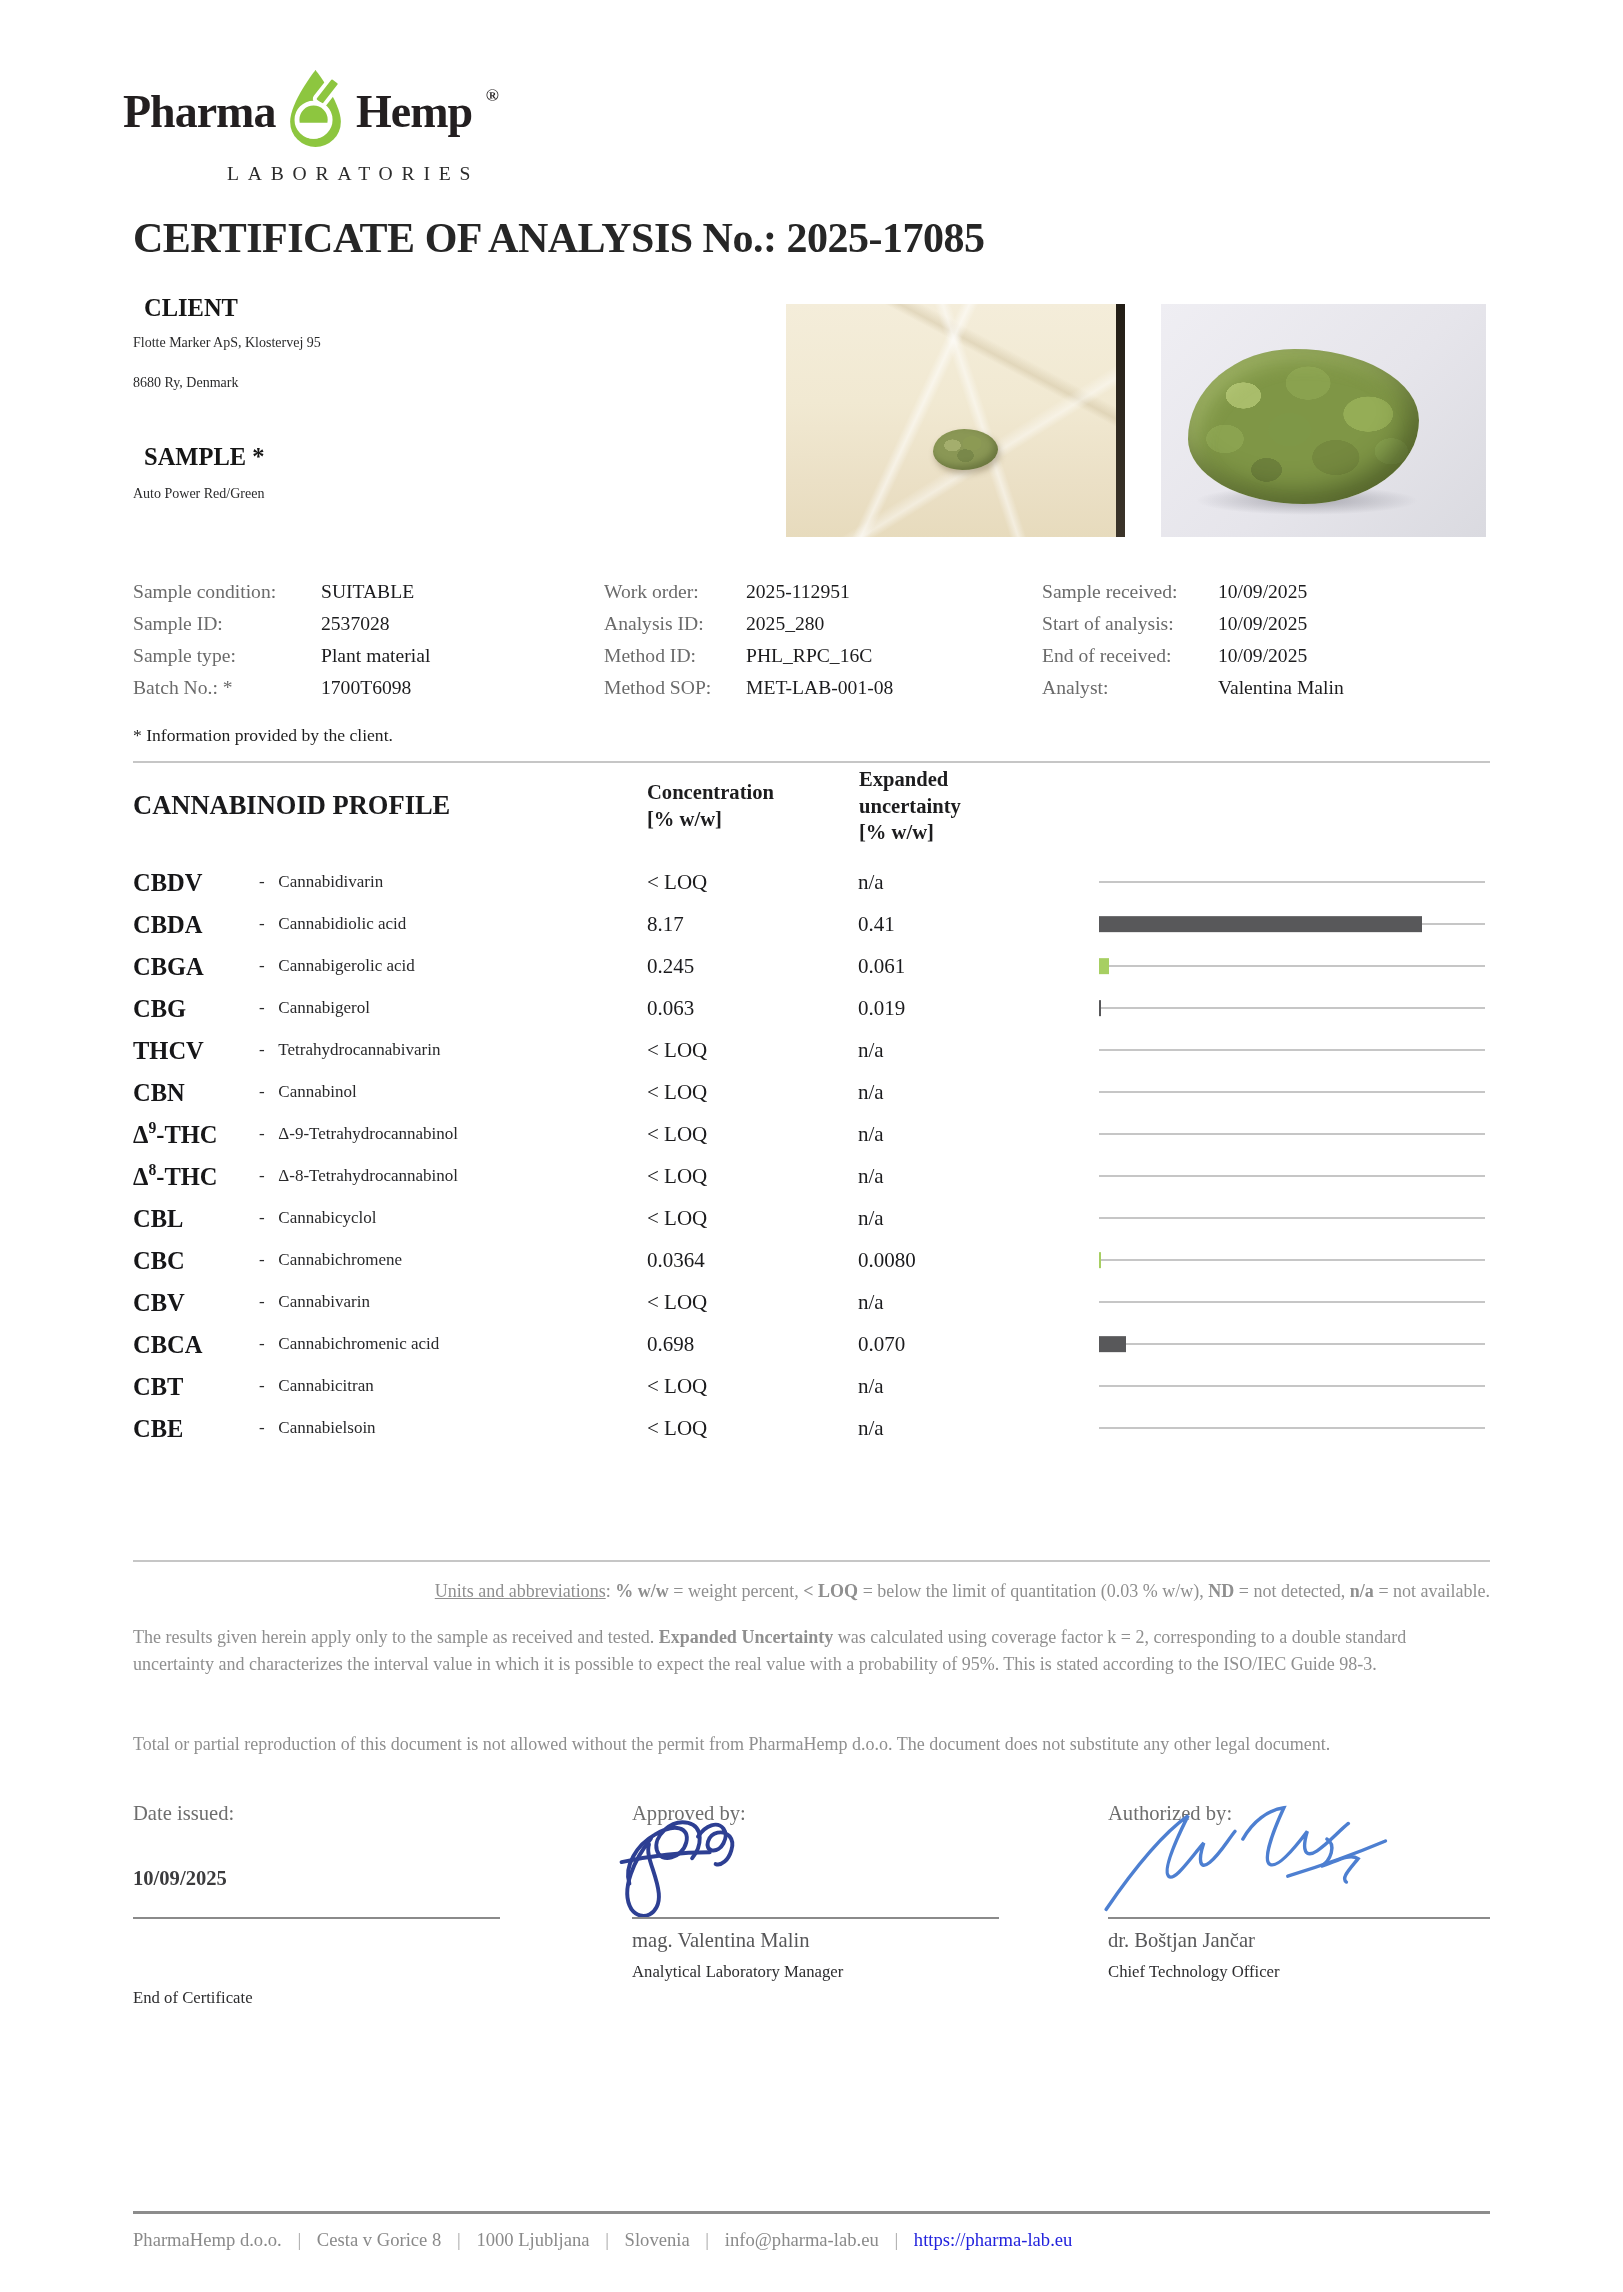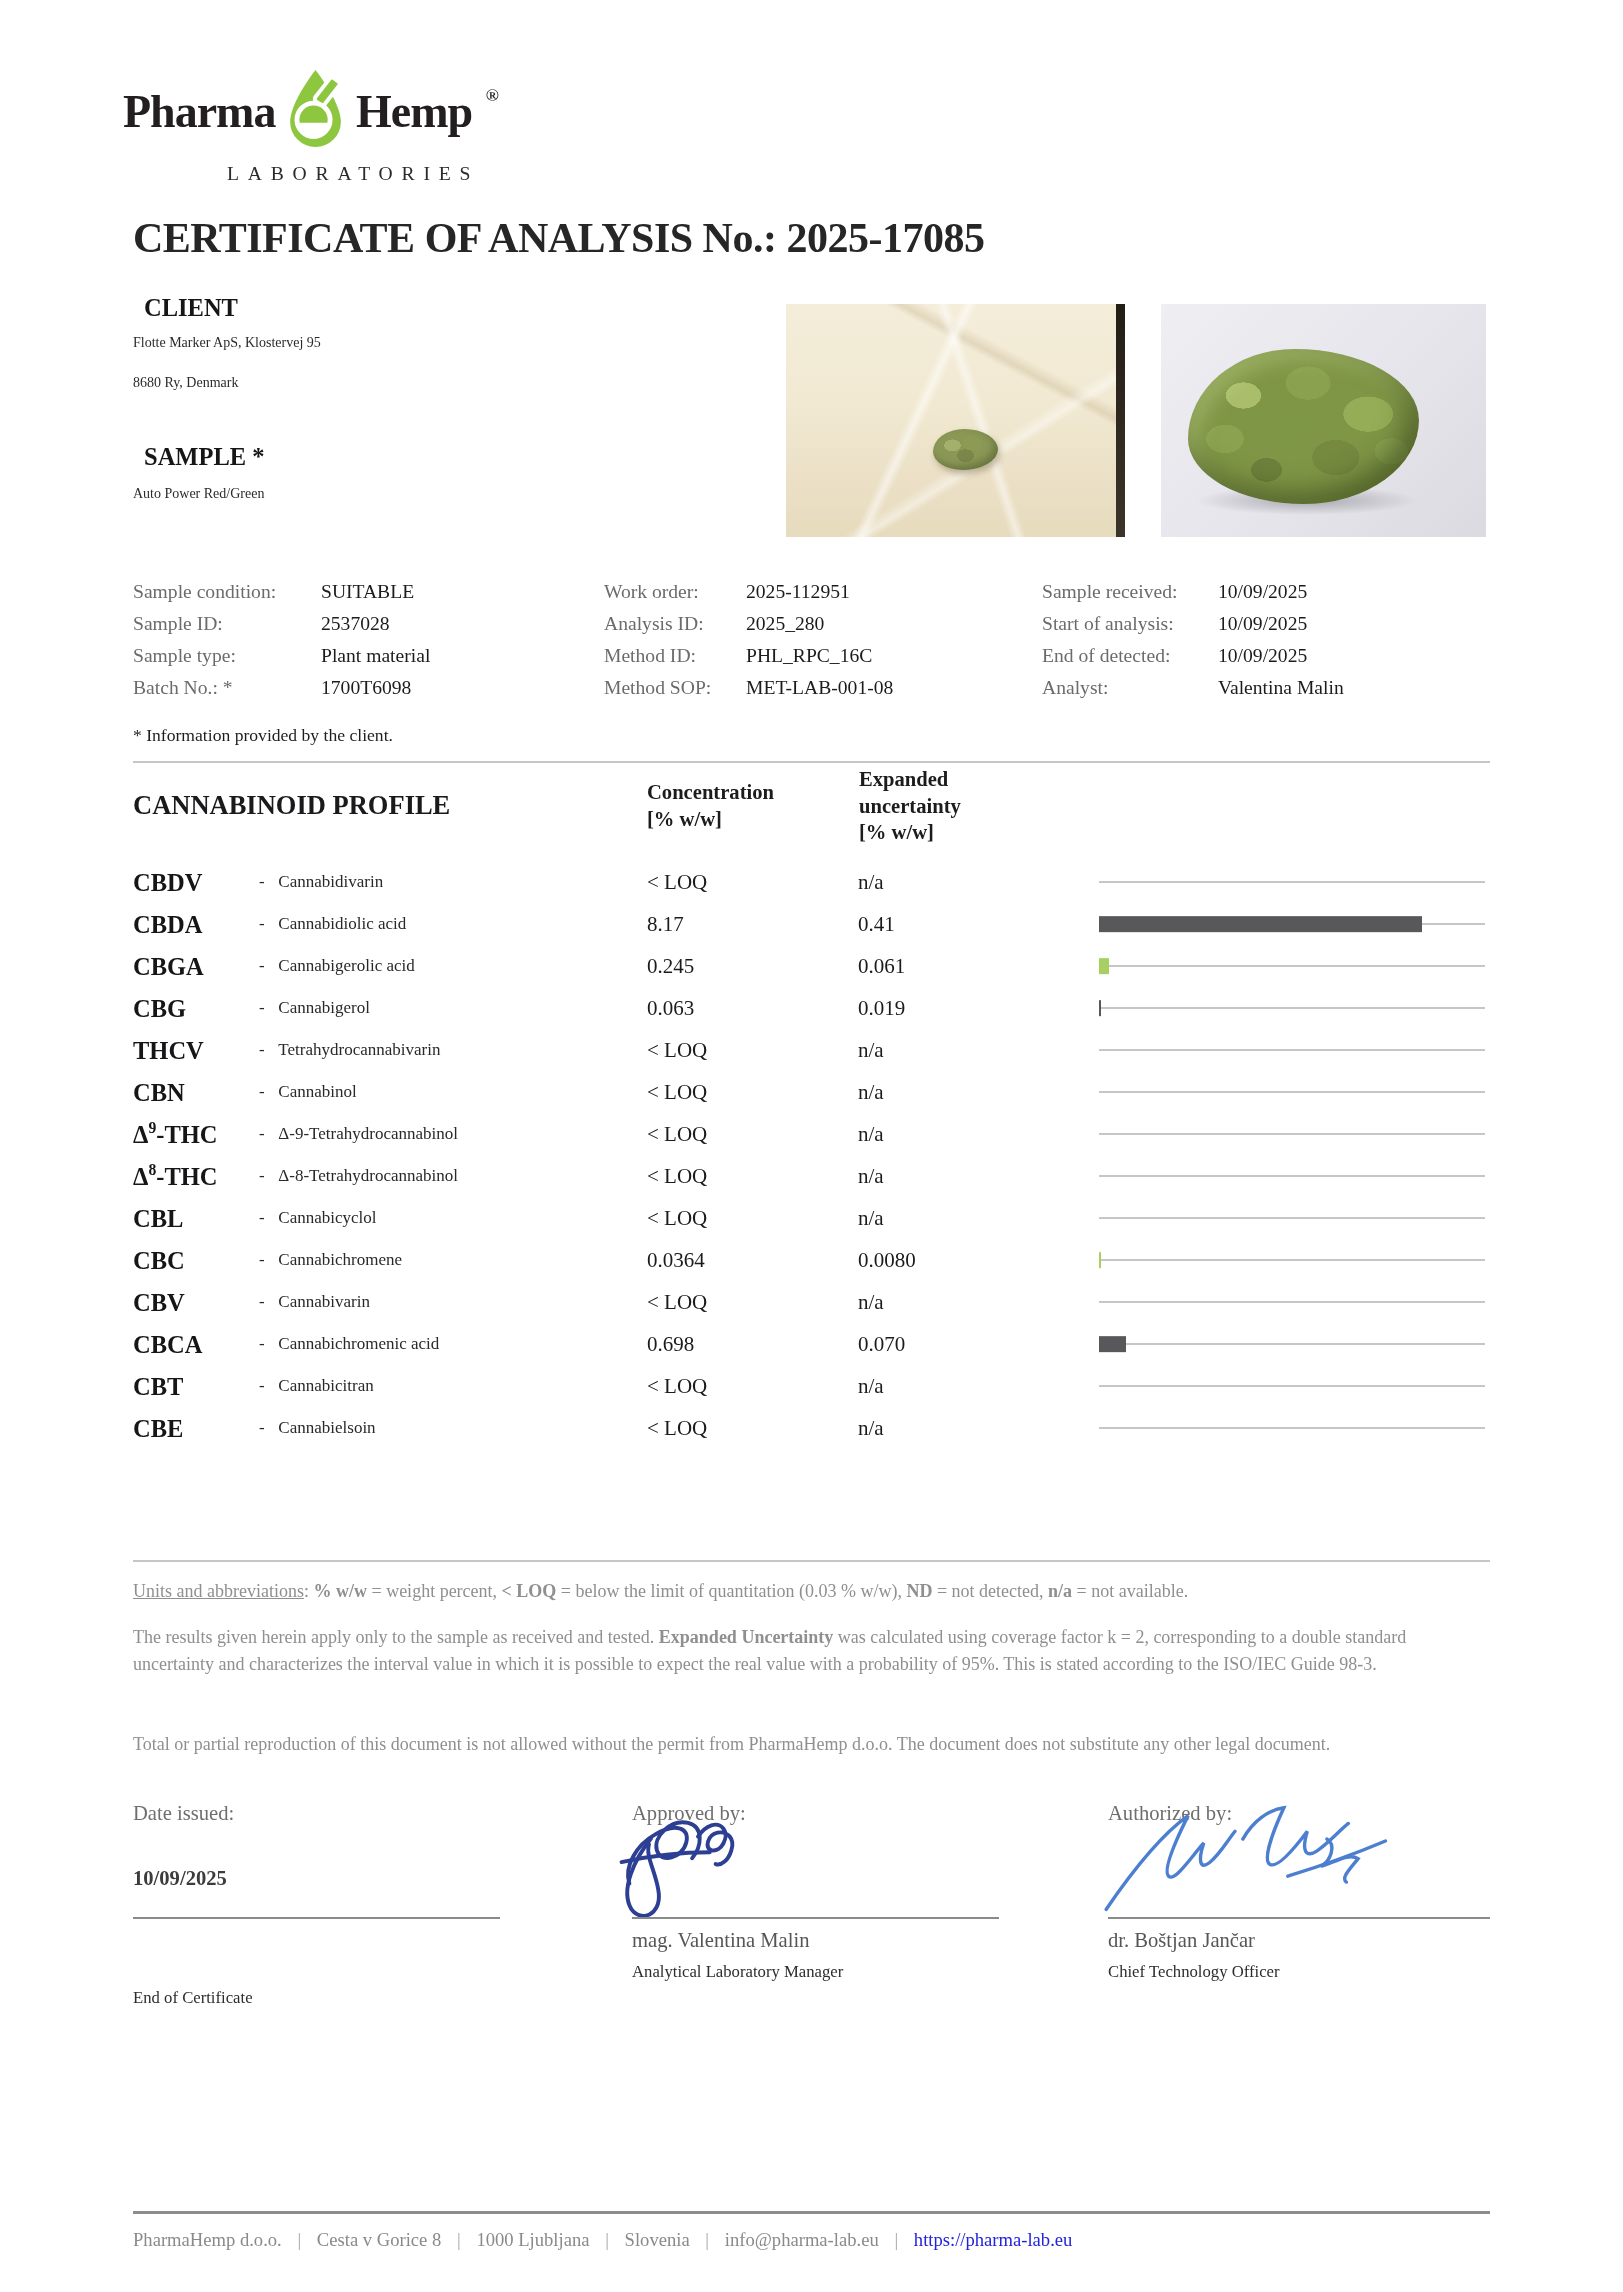--- a/index.html
+++ b/index.html
@@ -83,21 +83,21 @@
   .c-name{position:absolute;left:126px;top:50%;transform:translateY(-50%);font-size:17px;color:#29292b;white-space:nowrap;}
   .c-name .dash{margin-right:13.7px;}
   .c-conc{position:absolute;left:514px;top:50%;transform:translateY(-50%);font-size:21px;color:#1b1b1d;}
   .c-unc{position:absolute;left:725px;top:50%;transform:translateY(-50%);font-size:21px;color:#1b1b1d;}
   .c-bar{position:absolute;left:966px;width:386px;height:2px;top:50%;transform:translateY(-50%);
          background:var(--line-gray,#c6c6c6);}
   .c-bar .fill{position:absolute;left:0;top:50%;transform:translateY(-50%);height:15.7px;display:block;}
 
   
   .fnote{position:absolute;left:133px;width:1357px;font-size:18px;line-height:26.5px;color:#8f8f8f;}
-  .fn-units{top:1578px;} .fn-results{top:1624px;} .fn-repro{top:1731px;}
+  .fn-units{top:1578px;text-align:right;} .fn-results{top:1624px;} .fn-repro{top:1731px;}
   .fb{font-weight:700;} .fu{text-decoration:underline;}
 
   
   .sig-label{position:absolute;font-size:20.6px;color:#6e6e6e;top:1802px;}
   .sl-date{left:133px;} .sl-appr{left:632px;} .sl-auth{left:1108px;}
   .date-val{position:absolute;left:133px;top:1867px;font-size:20.6px;font-weight:700;color:#3c3c3e;}
   .sig-line{position:absolute;top:1917px;height:2px;background:#8a8a8a;}
   .ln-date{left:133px;width:367px;} .ln-appr{left:632px;width:367px;} .ln-auth{left:1108px;width:382px;}
   .sig-svg{position:absolute;}
   .sv-appr{left:600px;top:1805px;} .sv-auth{left:1096px;top:1800px;}
@@ -199,21 +199,21 @@
     <span class="ilabel">Sample received:</span>
     <span class="ival">10/09/2025</span>
   </div>
 
   <div class="info-row">
     <span class="ilabel">Start of analysis:</span>
     <span class="ival">10/09/2025</span>
   </div>
 
   <div class="info-row">
-    <span class="ilabel">End of detected:</span>
+    <span class="ilabel">End of received:</span>
     <span class="ival">10/09/2025</span>
   </div>
 
   <div class="info-row">
     <span class="ilabel">Analyst:</span>
     <span class="ival">Valentina Malin</span>
   </div>
 </div>
     <div class="info-note">* Information provided by the client.</div>
   </div>

